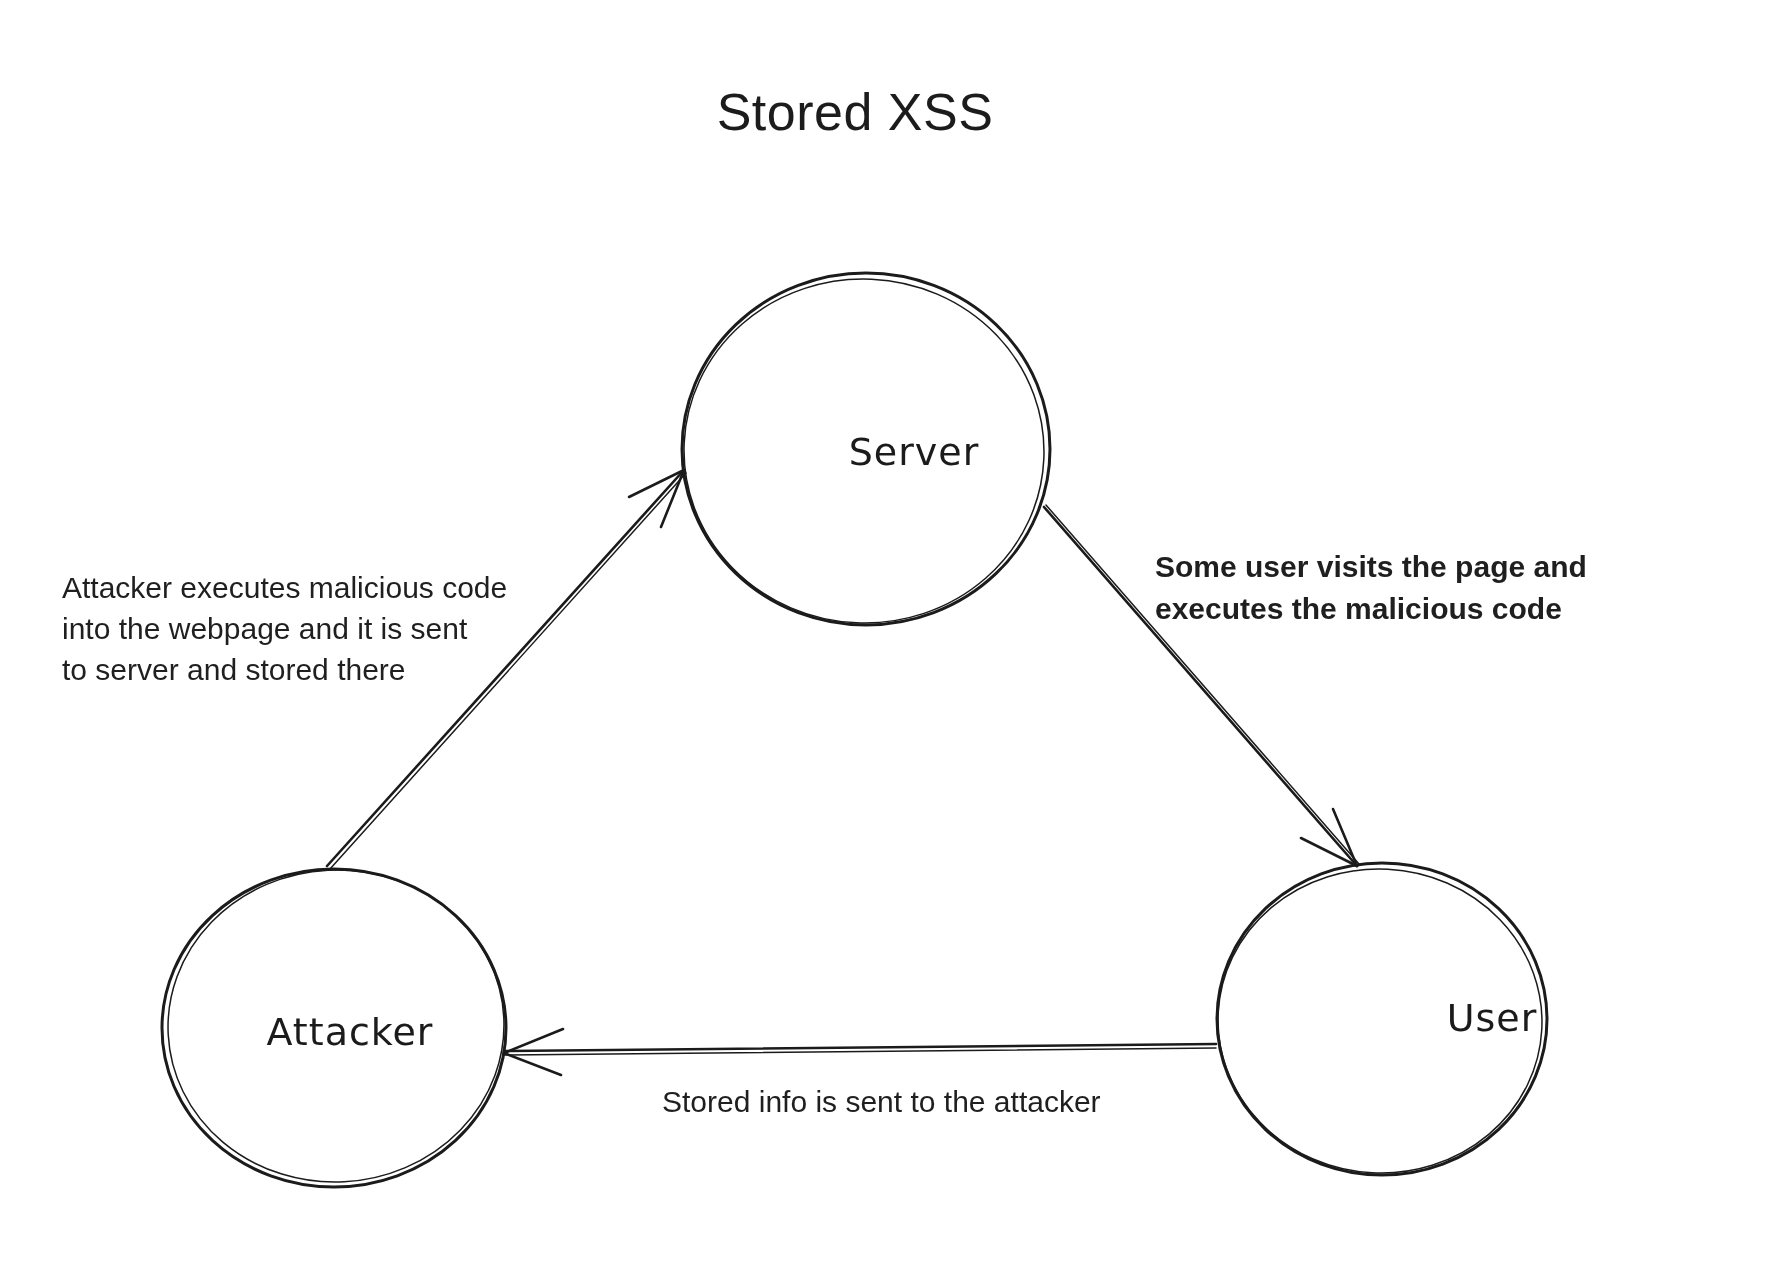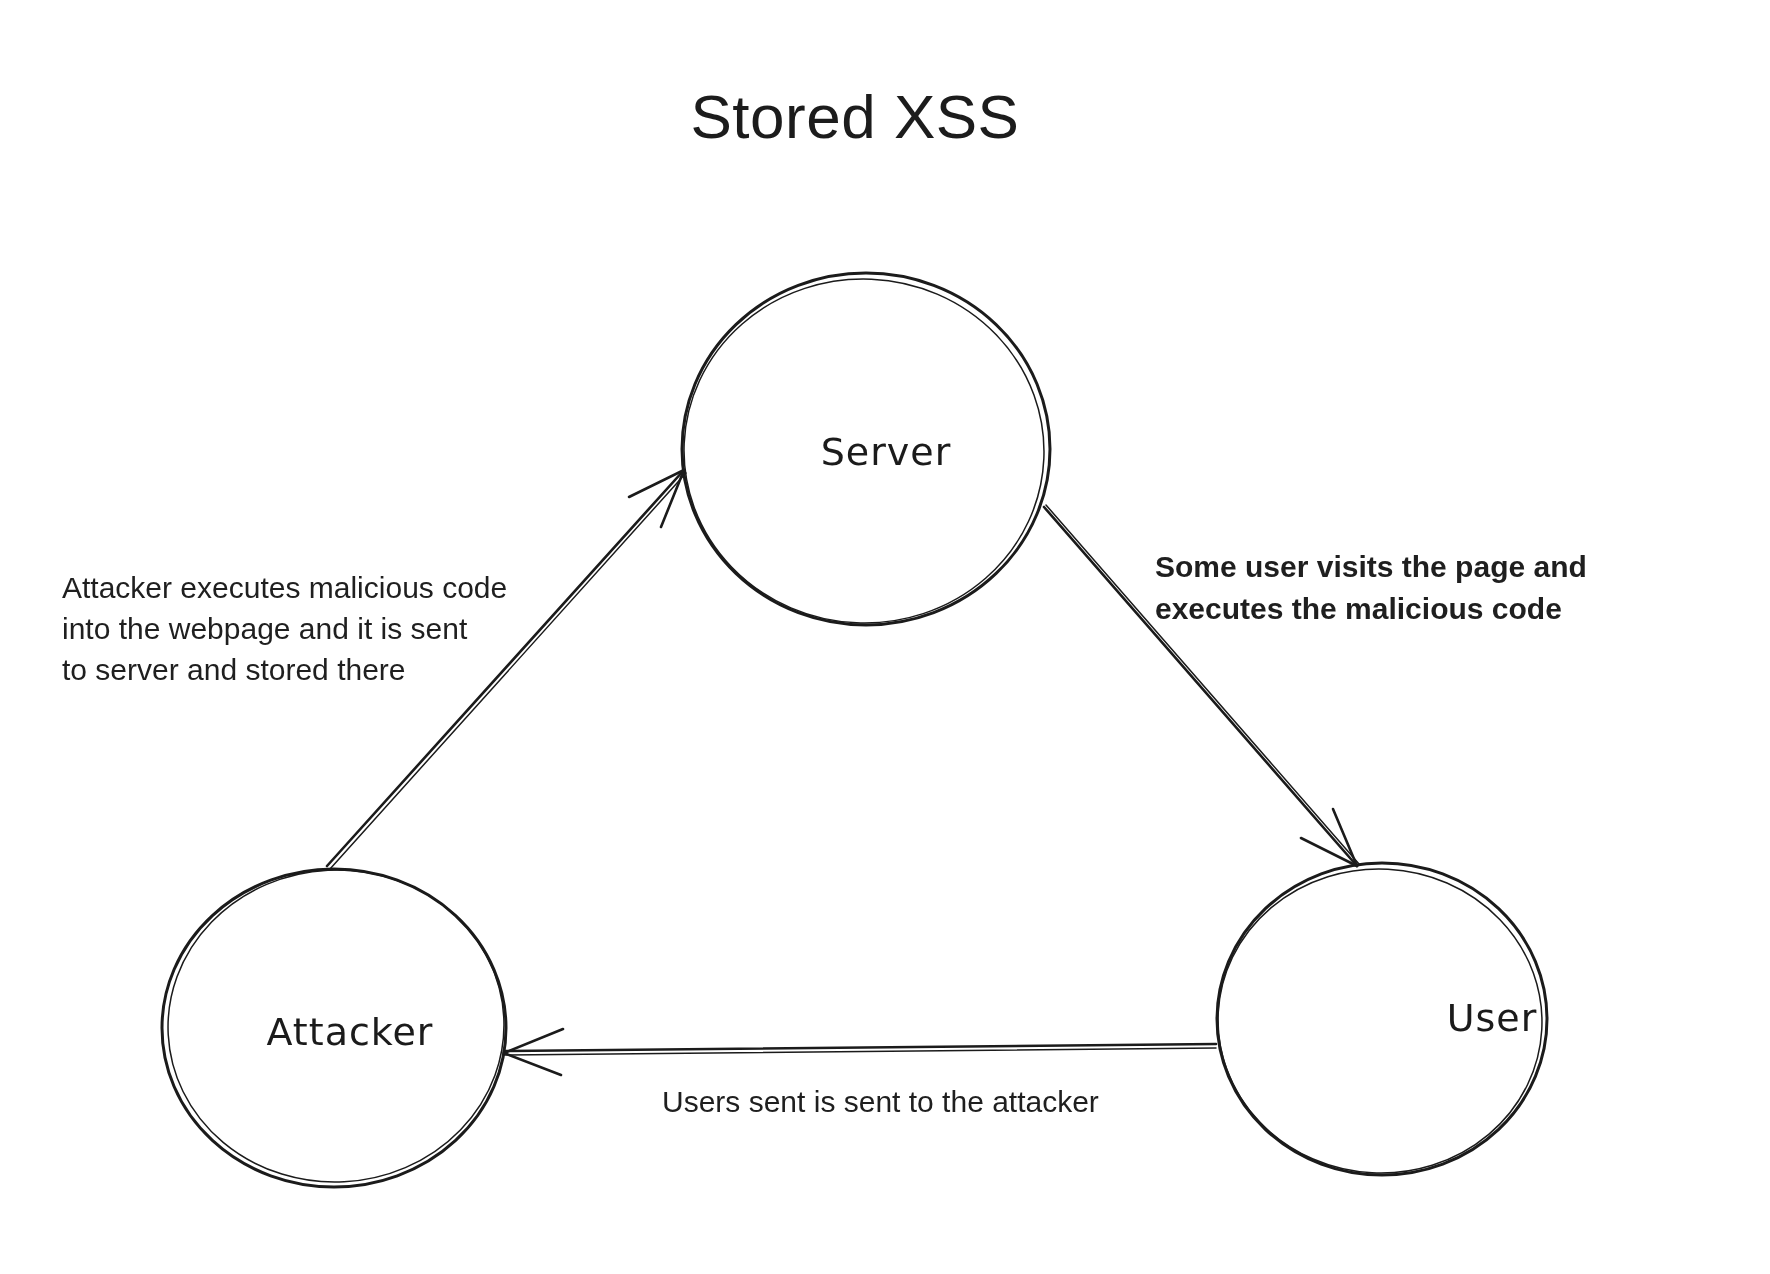--- a/index.html
+++ b/index.html
@@ -3,21 +3,21 @@
 <meta charset="utf-8">
 <style>
   * { margin:0; padding:0; box-sizing:border-box; }
   html, body { background:#ffffff; }
   .canvas {
     position:relative; width:1770px; height:1274px; background:#ffffff;
     overflow:hidden; font-family:"Liberation Sans","DejaVu Sans",sans-serif; color:#1f1f1f;
   }
   .title {
     position:absolute; top:86px; left:855px; transform:translateX(-50%);
-    font-size:62px; line-height:1; color:#1c1c1c; white-space:nowrap; letter-spacing:0.5px;
+    font-size:52px; line-height:1; color:#1c1c1c; white-space:nowrap; letter-spacing:0.5px;
   }
   svg.layer { position:absolute; left:0; top:0; }
   .sk  { fill:none; stroke:#1b1b1b; stroke-width:3; }
   .sk2 { fill:none; stroke:#1b1b1b; stroke-width:1.5; }
   .ln  { stroke:#1b1b1b; stroke-width:2.6; stroke-linecap:round; }
   .thin{ stroke-width:1.5; }
   .node-label {
     position:absolute; transform:translate(-50%,-50%);
     font-family:cursive,"DejaVu Sans",sans-serif;
     font-size:38px; letter-spacing:1px; color:#1b1b1b; white-space:nowrap;
@@ -64,34 +64,34 @@
     </g>
 
     <g>
       <line class="ln" x1="1216" y1="1044" x2="504" y2="1051"></line>
       <line class="ln thin" x1="1216" y1="1048" x2="504" y2="1055"></line>
       <line class="ln" x1="504" y1="1053" x2="563" y2="1029"></line>
       <line class="ln" x1="504" y1="1053" x2="561" y2="1075"></line>
     </g>
   </svg>
 
-  <div class="node-label" style="left:886px; top:452px;text-align:right;">Server</div>
+  <div class="node-label" style="left:914px; top:452px;text-align:right;">Server</div>
 
   <div class="node-label" style="left:350px; top:1032px;text-align:right;">Attacker</div>
 
   <div class="node-label" style="left:1460px; top:1018px;margin-left:32px;">User</div>
 
   <div class="note" style="left:62px; top:567px;">
     <div>Attacker executes malicious code</div>
     <div>into the webpage and it is sent</div>
     <div>to server and stored there</div>
   </div>
 
   <div class="note right" style="left:1155px; top:546px;font-weight:bold;">
     <div>Some user visits the page and</div>
     <div>executes the malicious code</div>
   </div>
 
   <div class="note" style="left:662px; top:1081px;">
-    <div>Users sent is sent to the attacker</div>
+    <div>Stored info is sent to the attacker</div>
   </div>
 
 </div>
 
 </body></html>

